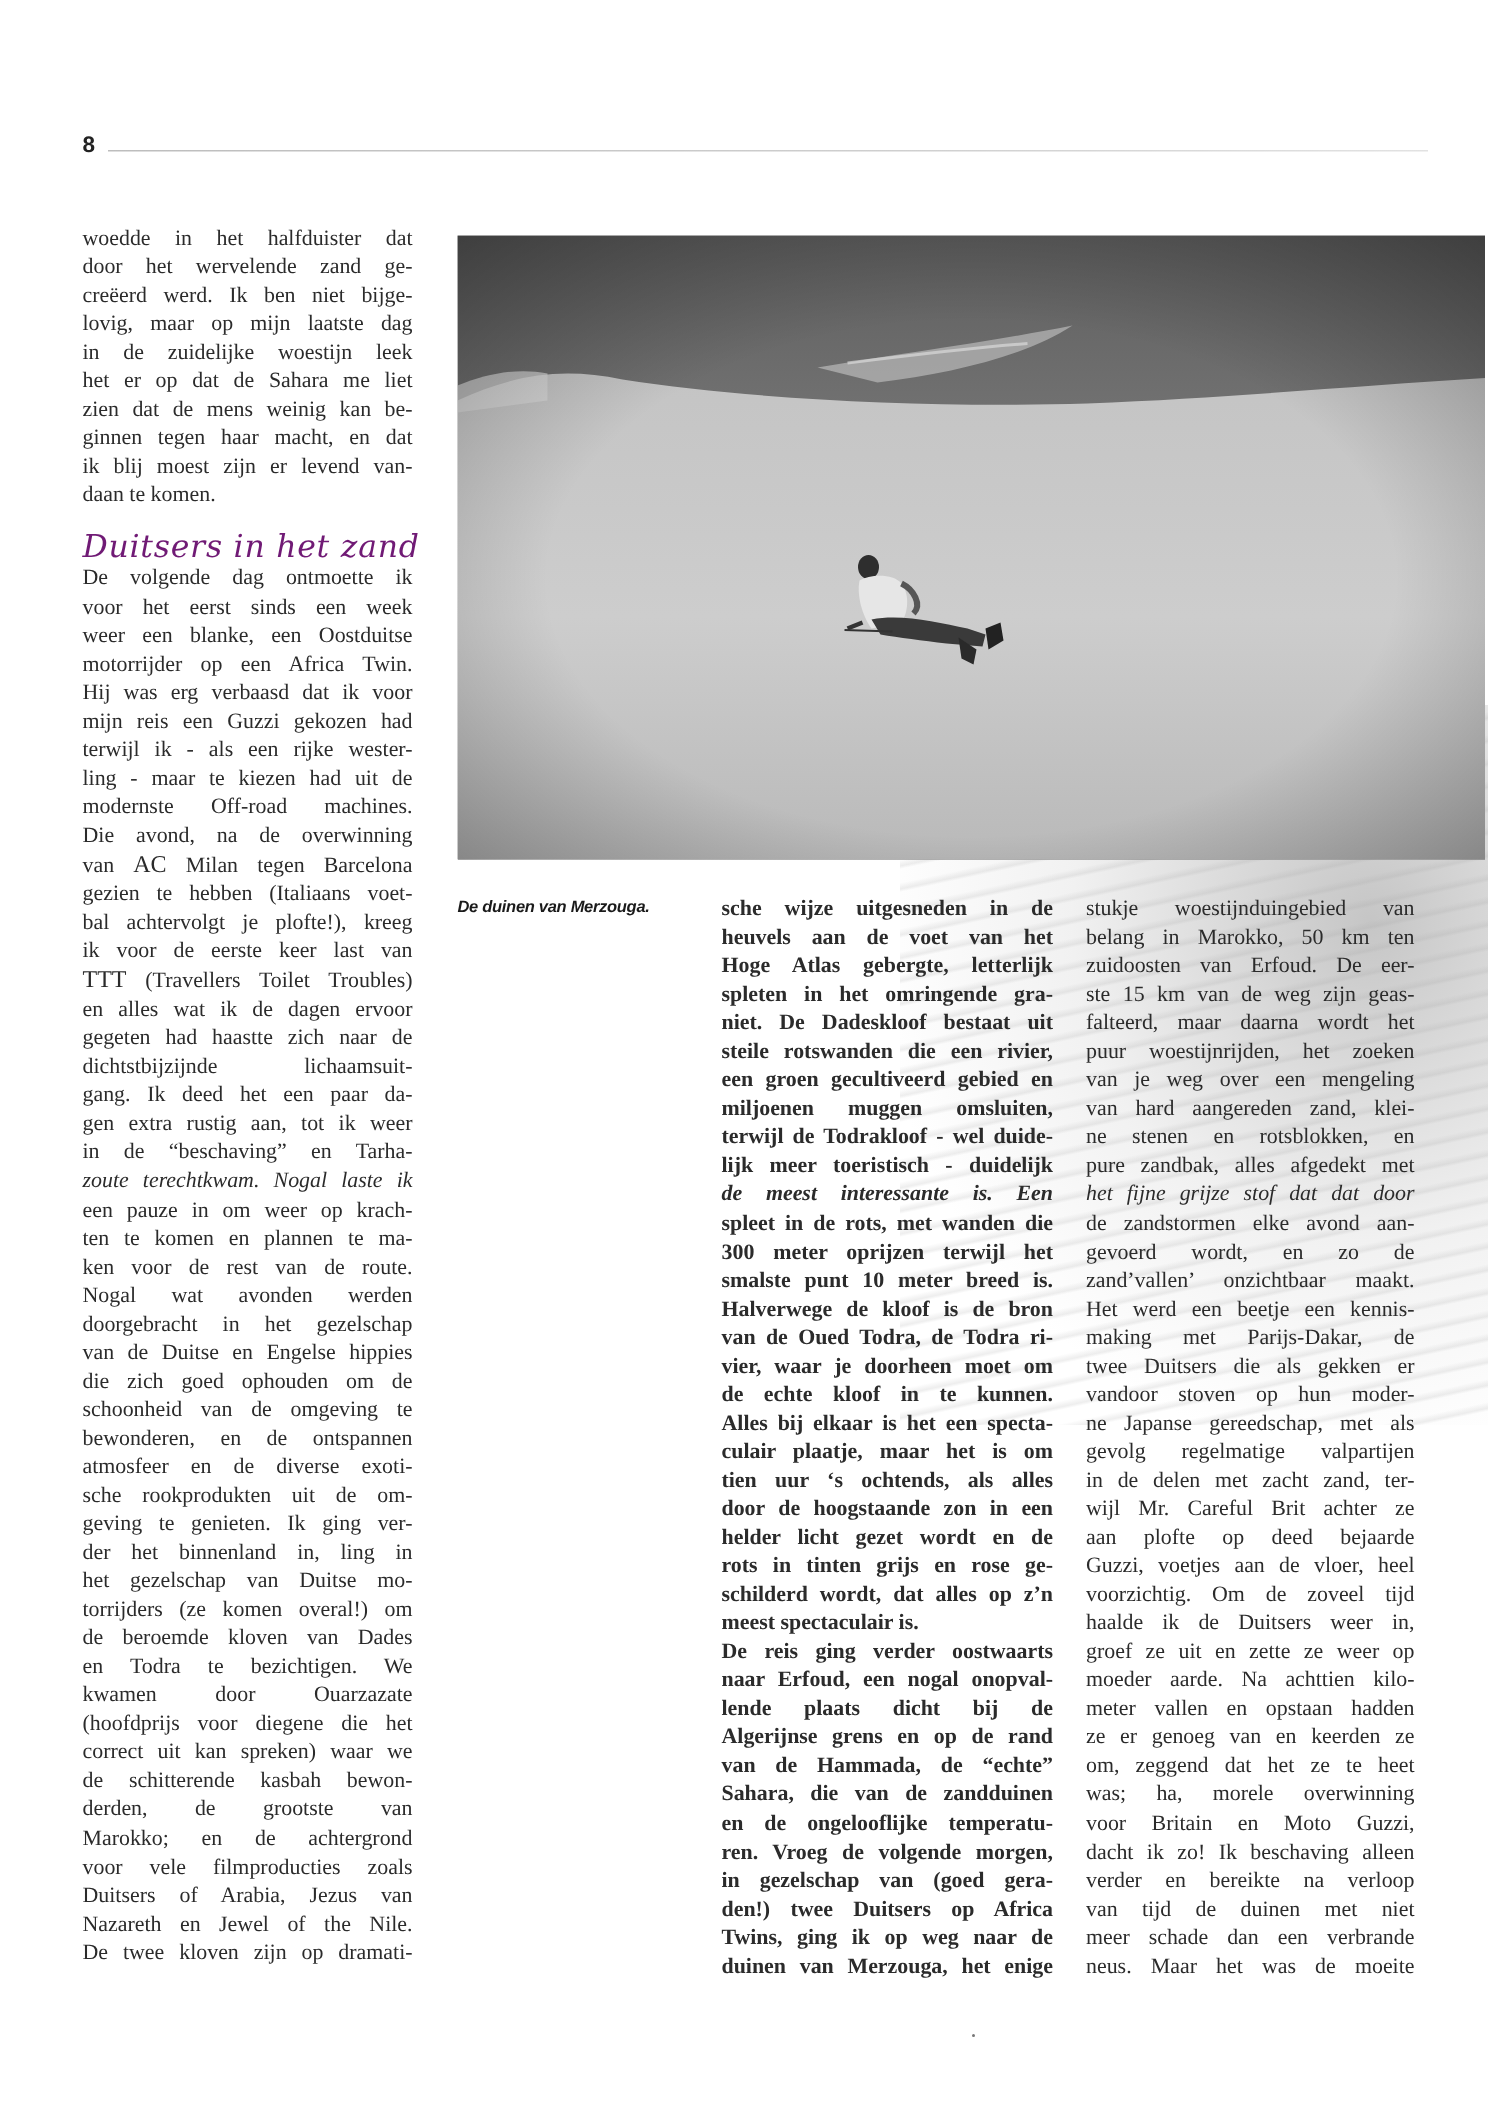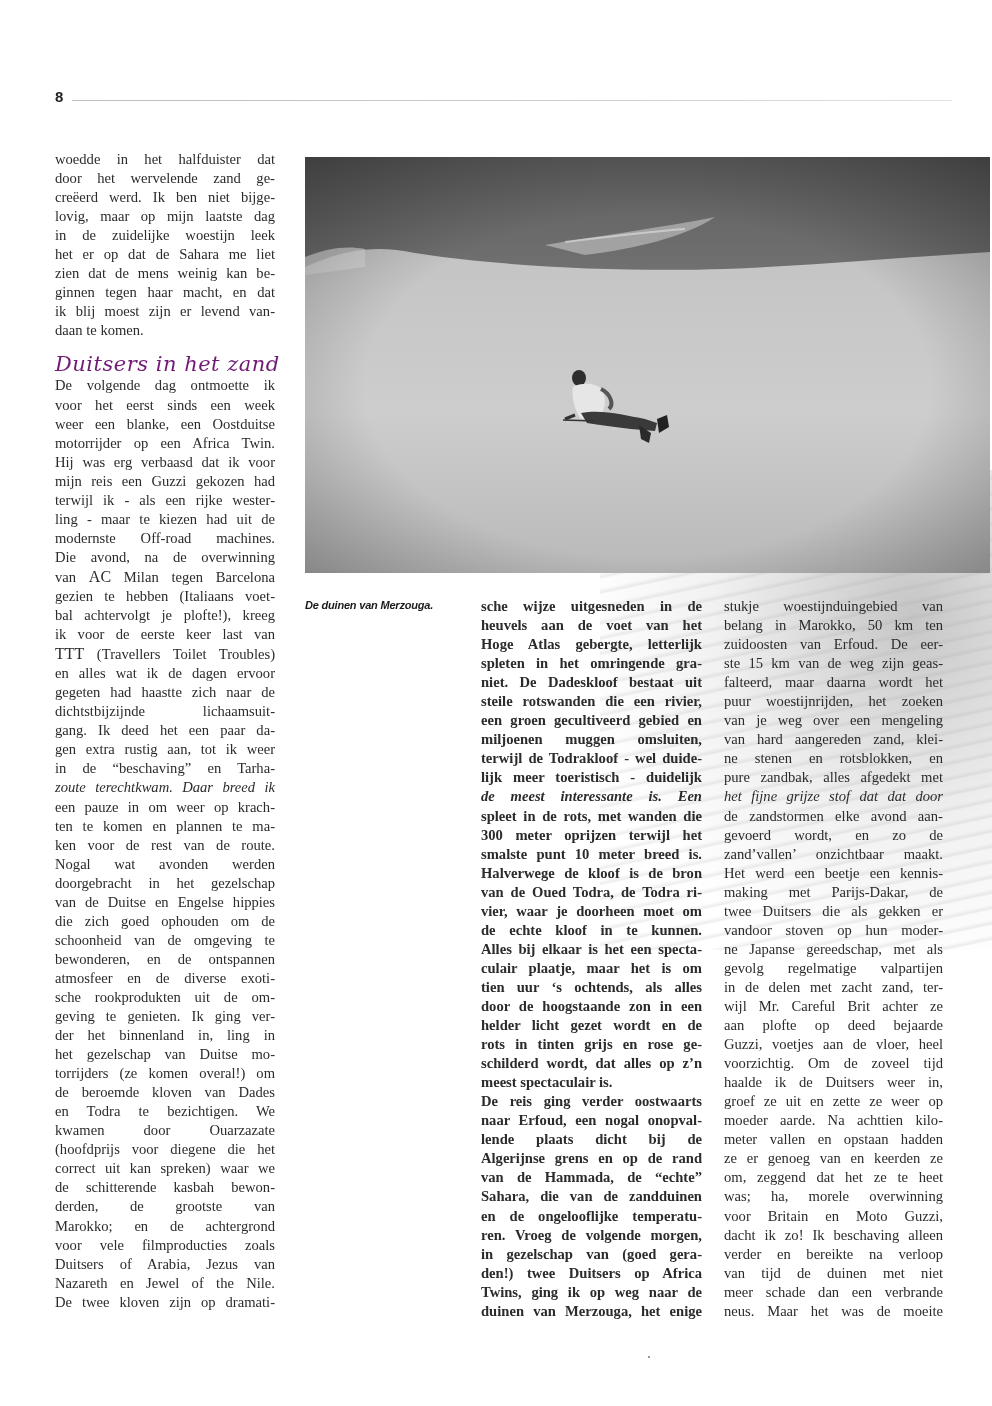--- a/index.html
+++ b/index.html
@@ -187,21 +187,21 @@
       <span class="line"><span>gezien te hebben (Italiaans voet-</span></span>
       <span class="line"><span>bal achtervolgt je plofte!), kreeg</span></span>
       <span class="line"><span>ik voor de eerste keer last van</span></span>
       <span class="line"><span class="sc">TTT</span><span> (Travellers Toilet Troubles)</span></span>
       <span class="line"><span>en alles wat ik de dagen ervoor</span></span>
       <span class="line"><span>gegeten had haastte zich naar de</span></span>
       <span class="line"><span>dichtstbijzijnde lichaamsuit-</span></span>
       <span class="line"><span>gang. Ik deed het een paar da-</span></span>
       <span class="line"><span>gen extra rustig aan, tot ik weer</span></span>
       <span class="line"><span>in de “beschaving” en Tarha-</span></span>
-      <span class="line"><span class="it">zoute terechtkwam.</span><span class="it"> Daar breed ik</span></span>
+      <span class="line"><span class="it">zoute terechtkwam.</span><span class="it"> Nogal laste ik</span></span>
       <span class="line"><span>een pauze in om weer op krach-</span></span>
       <span class="line"><span>ten te komen en plannen te ma-</span></span>
       <span class="line"><span>ken voor de rest van de route.</span></span>
       <span class="line"><span>Nogal wat avonden werden</span></span>
       <span class="line"><span>doorgebracht in het gezelschap</span></span>
       <span class="line"><span>van de Duitse en Engelse hippies</span></span>
       <span class="line"><span>die zich goed ophouden om de</span></span>
       <span class="line"><span>schoonheid van de omgeving te</span></span>
       <span class="line"><span>bewonderen, en de ontspannen</span></span>
       <span class="line"><span>atmosfeer en de diverse exoti-</span></span>

